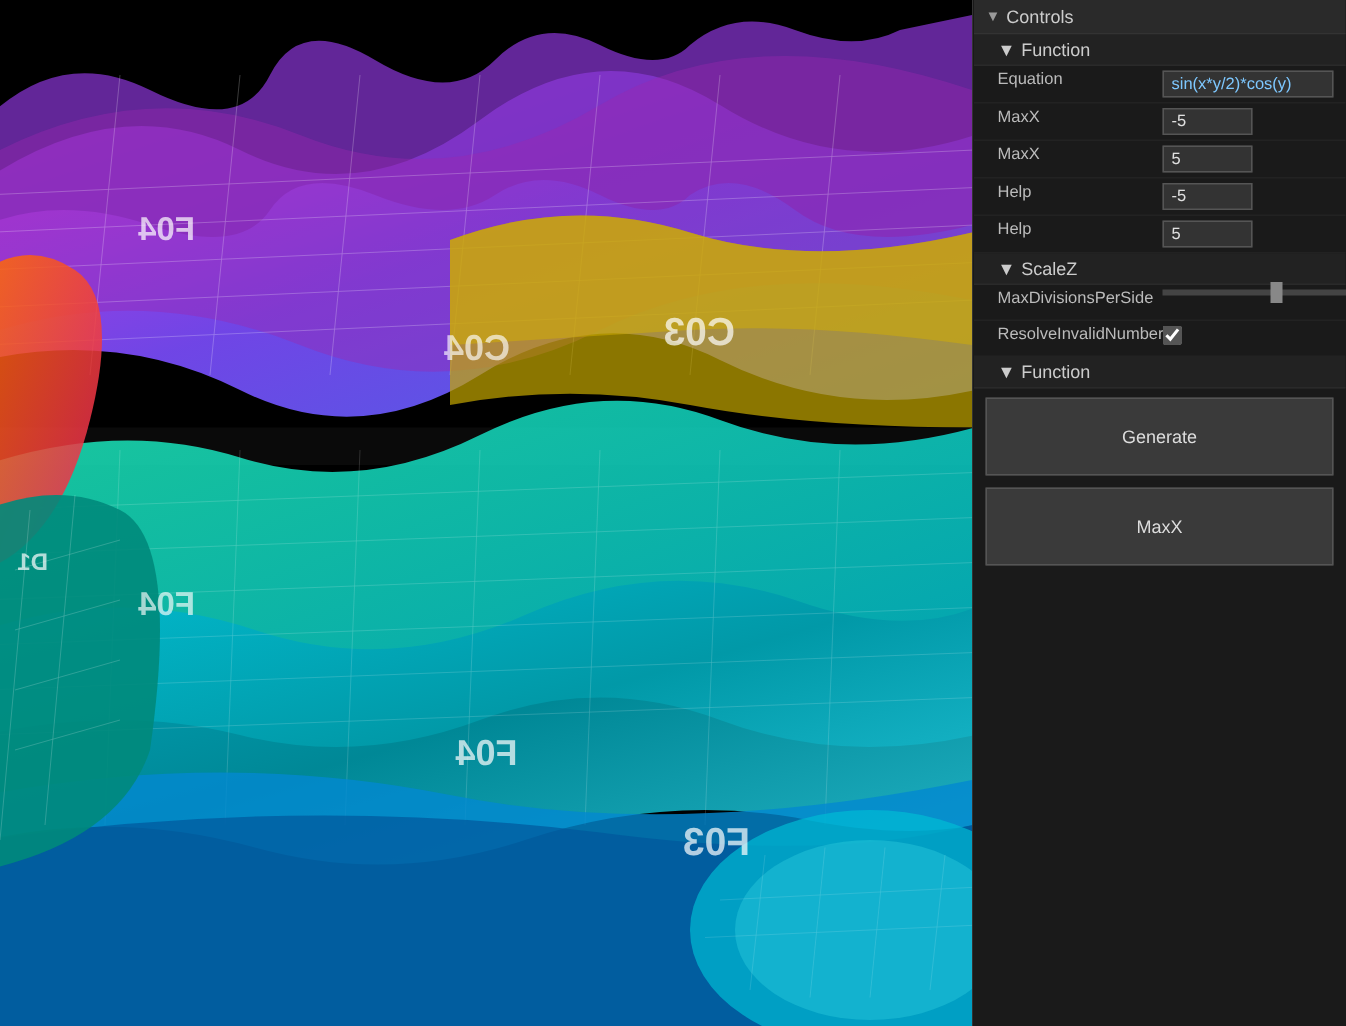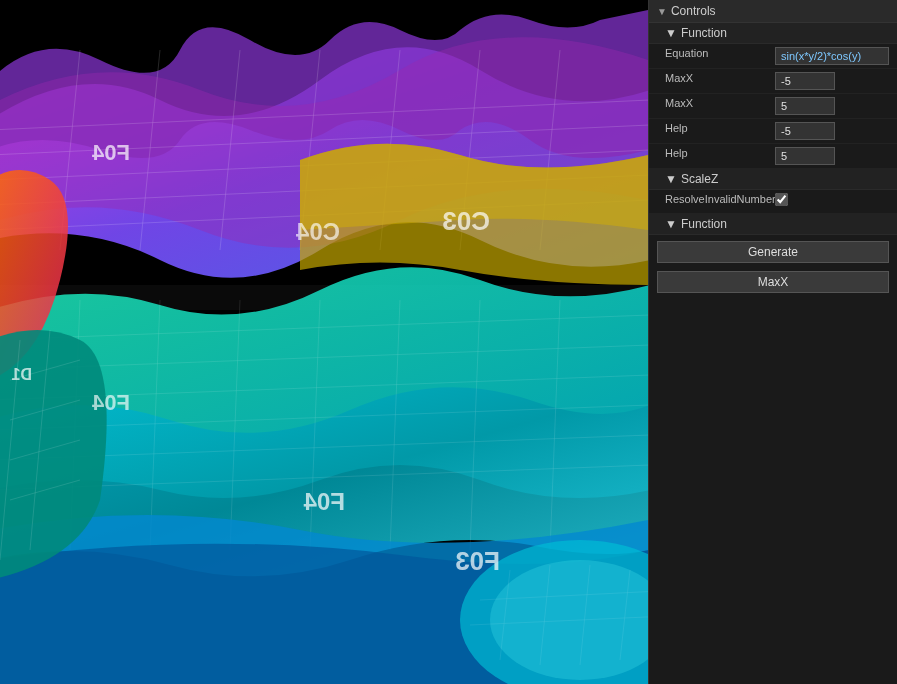--- a/index.html
+++ b/index.html
@@ -137,21 +137,21 @@
     .checkbox-container input[type="checkbox"] {
       accent-color: #555;
       width: 13px;
       height: 13px;
     }
 
     .btn {
       display: block;
       width: calc(100% - 16px);
       margin: 6px 8px 2px 8px;
-      padding: 3px 8px;
+      padding: 18px 8px;
       background: #3a3a3a;
       border: 1px solid #555;
       color: #ddd;
       font-size: 12px;
       text-align: center;
       cursor: pointer;
     }
 
     
     .viz-svg {
@@ -334,20 +334,27 @@
     <div class="control-value">
       <input type="text" class="number-input" value="5" style="">
     </div>
   </div>
 
   <div class="sub-section-header">
     <span class="arrow">▼</span>
     <span>ScaleZ</span>
   </div>
 
+  <div class="control-row">
+    <span class="control-label">MaxDivisionsPerSide</span>
+    <div class="control-value slider-container">
+      <input type="range" class="slider" min="1" max="200" value="120" style="">
+
+    </div>
+  </div>
 
 
 
   <div class="control-row">
     <span class="control-label">ResolveInvalidNumbers</span>
     <div class="control-value">
       <div class="checkbox-container">
         <input type="checkbox" checked="" style="">
       </div>
     </div>

